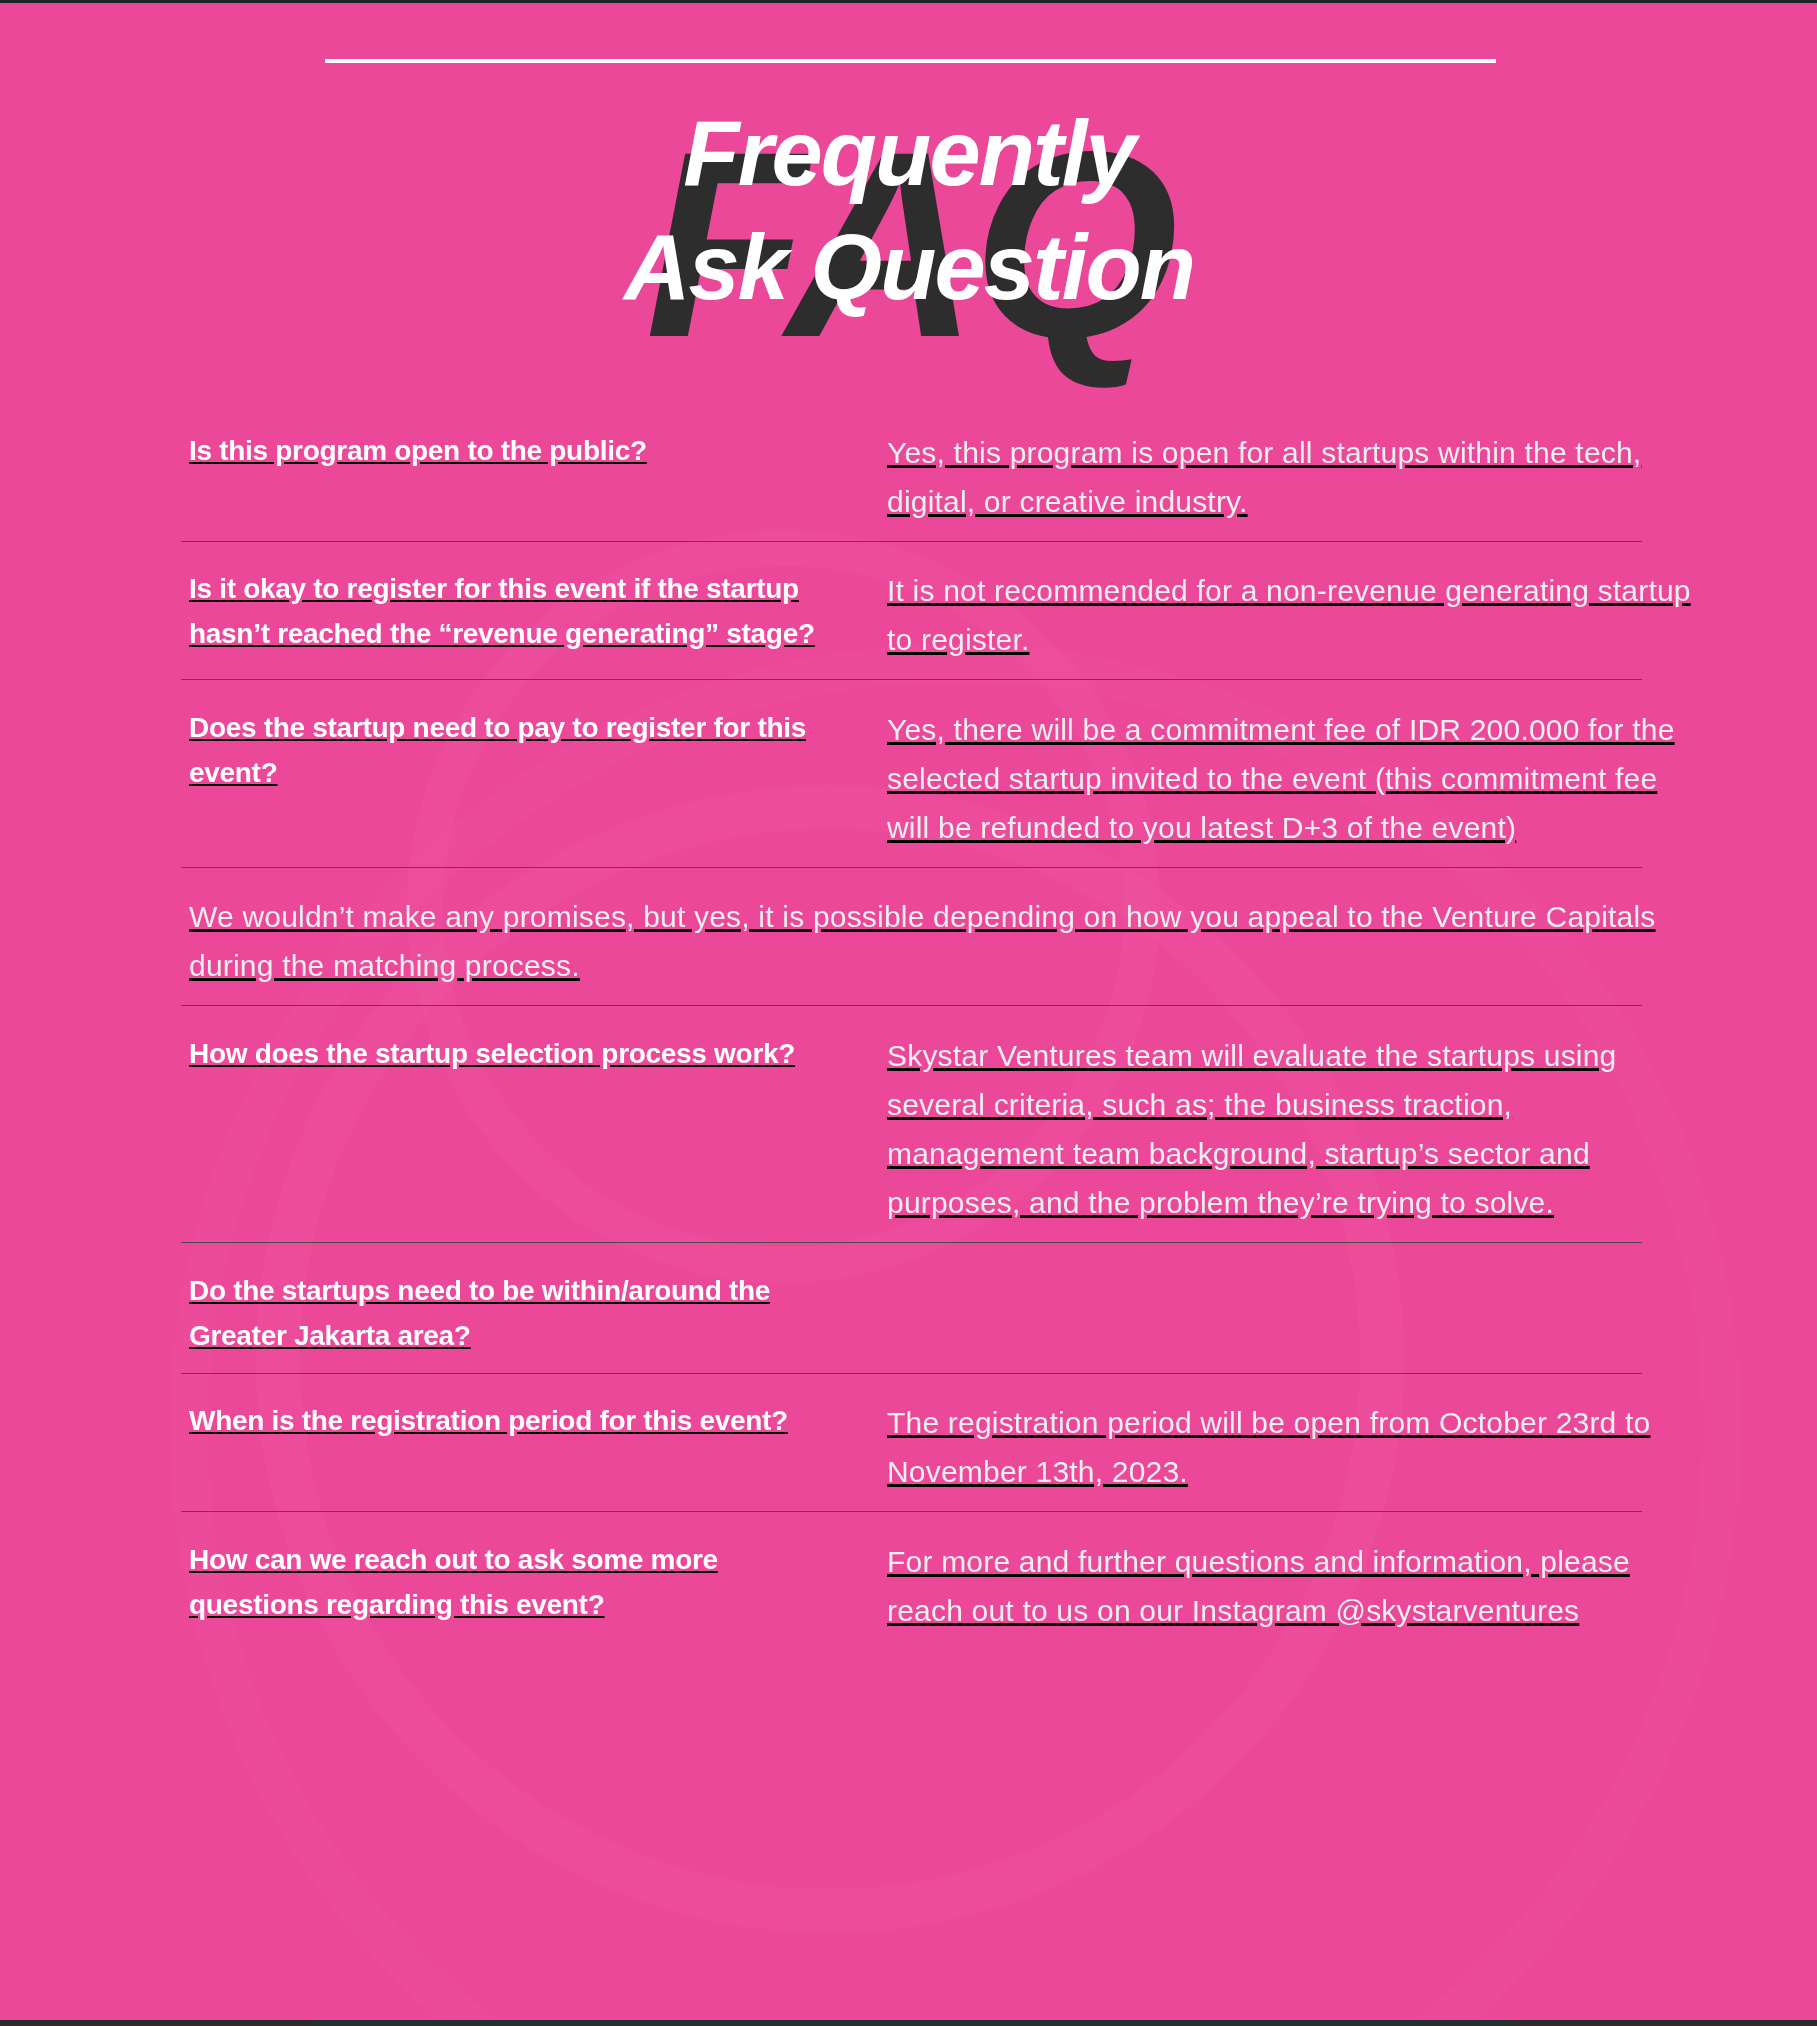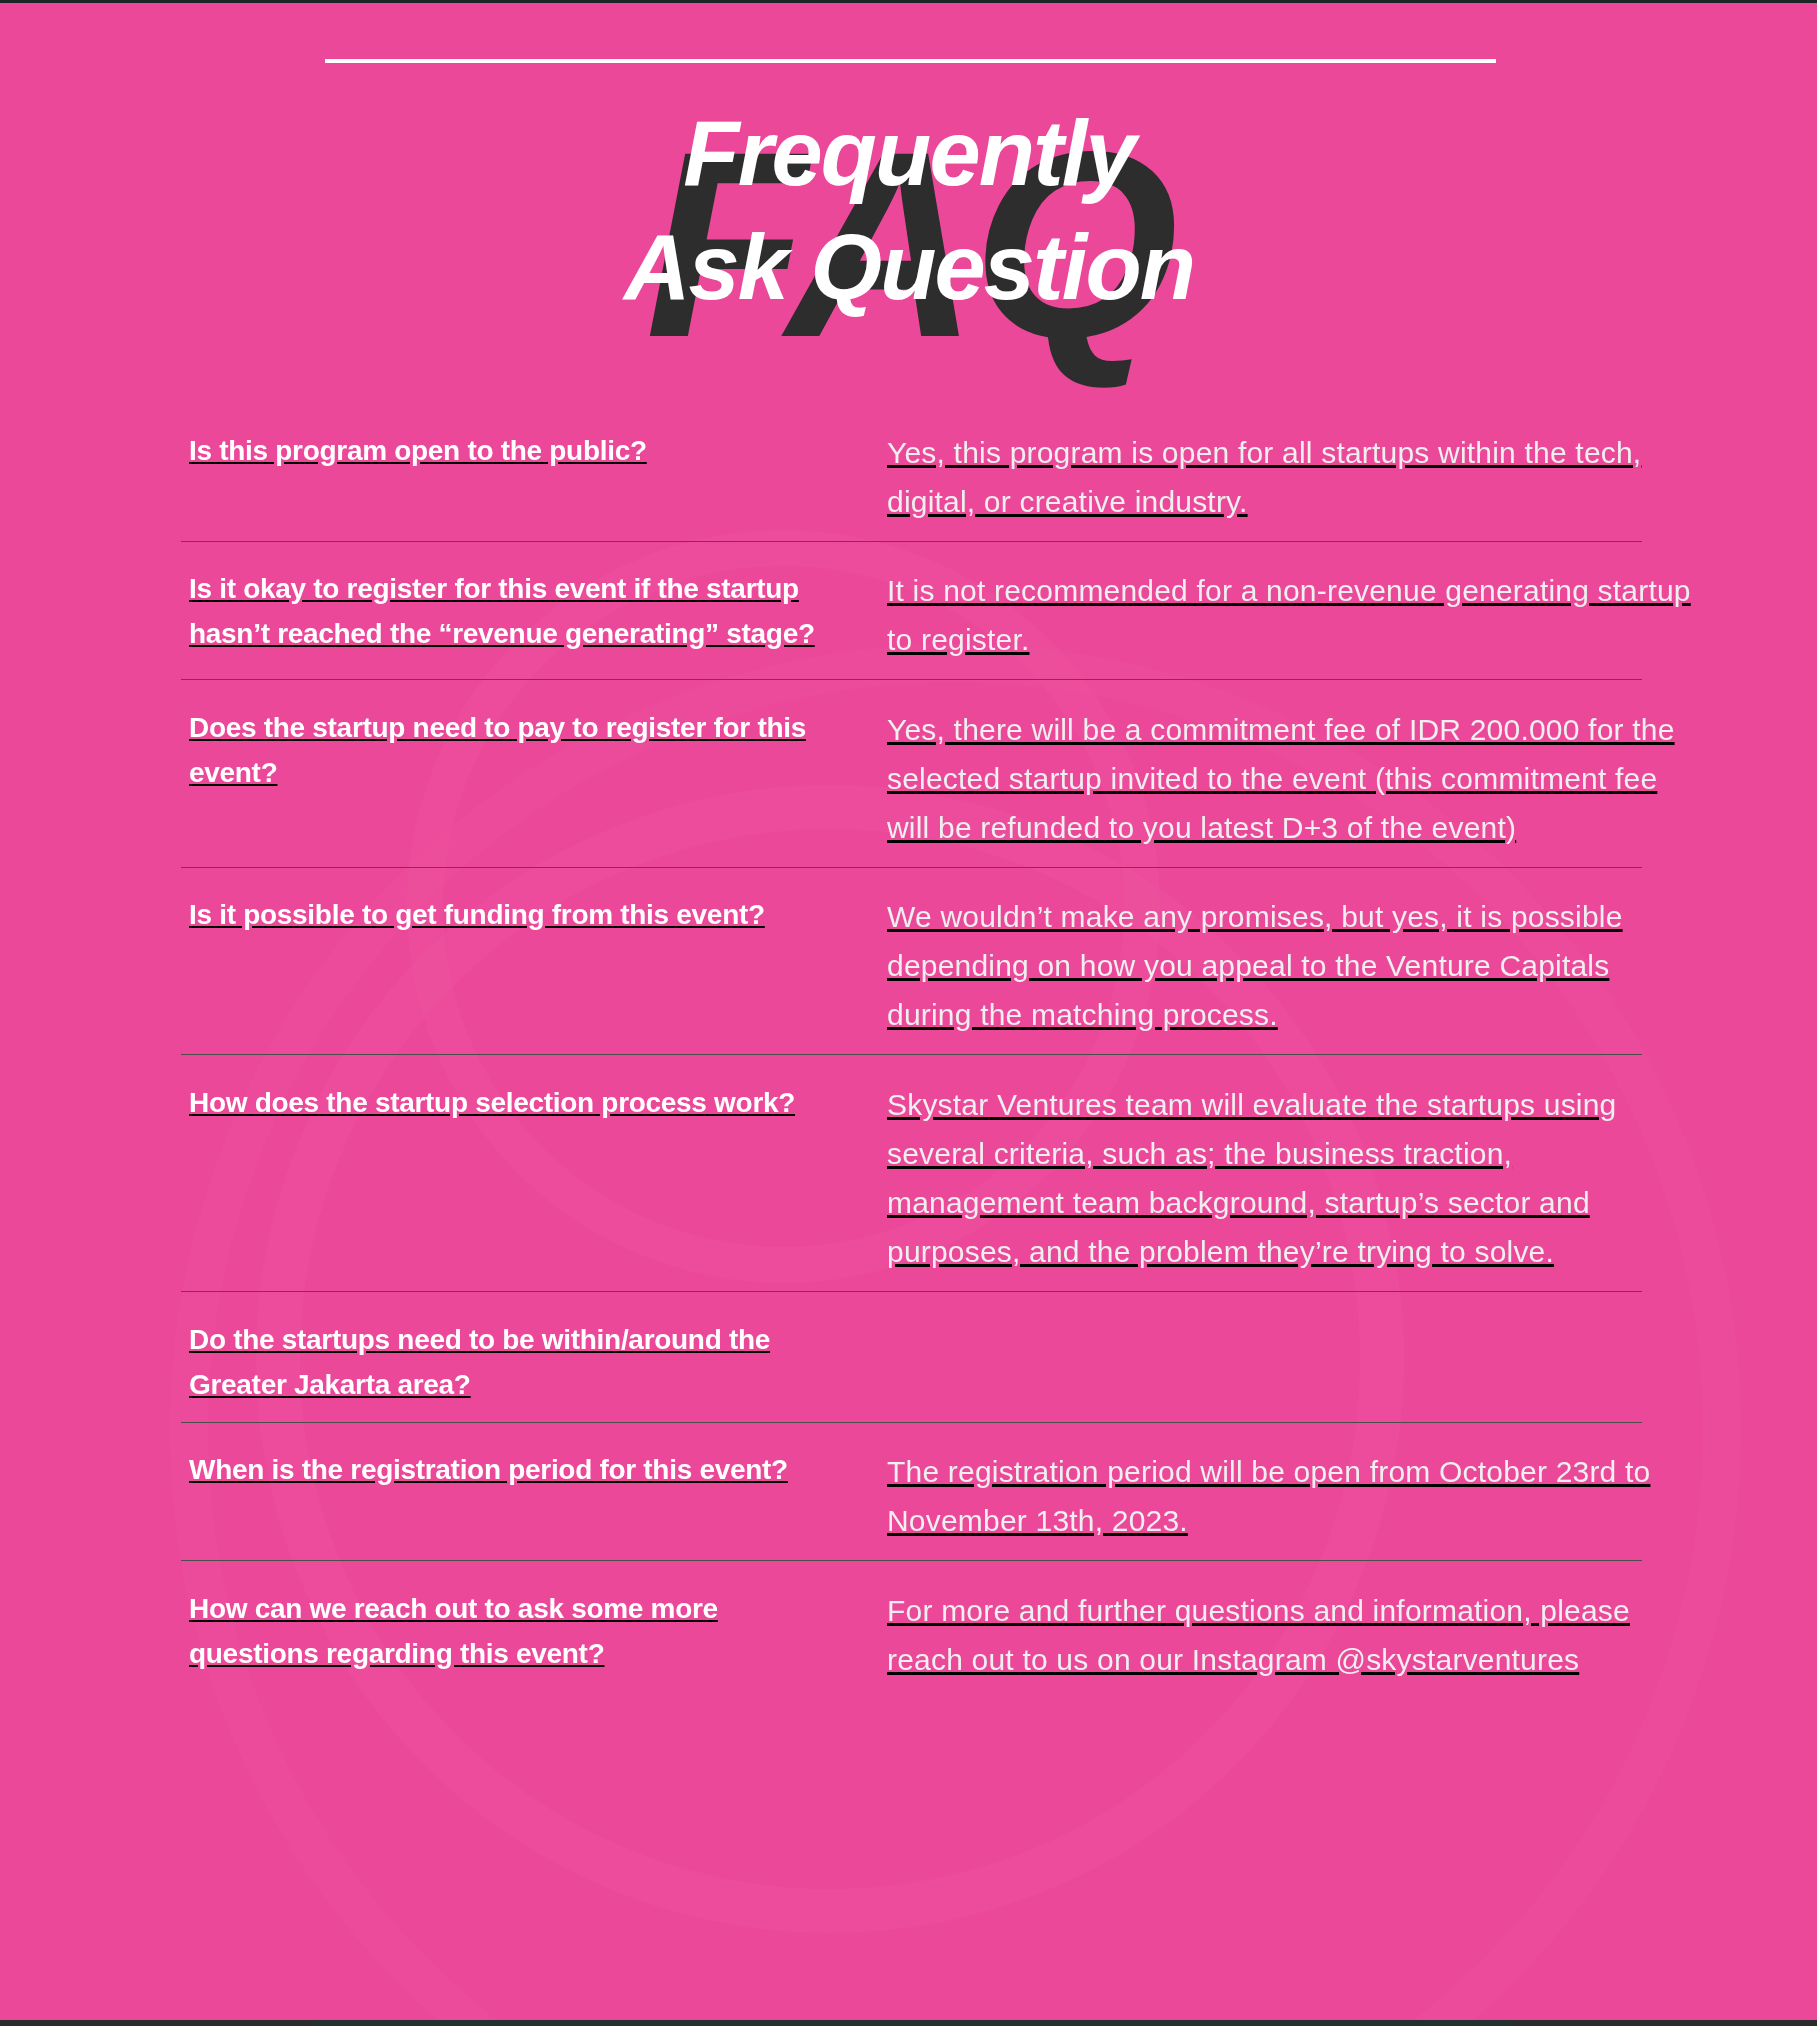--- a/index.html
+++ b/index.html
@@ -151,21 +151,20 @@
       <div class="faq-q">Is it okay to register for this event if the startup hasn’t reached the “revenue generating” stage?</div>
       <div class="faq-a">It is not recommended for a non-revenue generating startup to register.</div>
     </div>
 
     <div class="faq-row">
       <div class="faq-q">Does the startup need to pay to register for this event?</div>
       <div class="faq-a">Yes, there will be a commitment fee of IDR 200.000 for the selected startup invited to the event (this commitment fee will be refunded to you latest D+3 of the event)</div>
     </div>
 
     <div class="faq-row">
-      <div class="faq-q">Is it possible to get funding from this event?</div>
       <div class="faq-a">We wouldn’t make any promises, but yes, it is possible depending on how you appeal to the Venture Capitals during the matching process.</div>
     </div>
 
     <div class="faq-row">
       <div class="faq-q">How does the startup selection process work?</div>
       <div class="faq-a">Skystar Ventures team will evaluate the startups using several criteria, such as; the business traction, management team background, startup’s sector and purposes, and the problem they’re trying to solve.</div>
     </div>
 
     <div class="faq-row">
       <div class="faq-q">Do the startups need to be within/around the Greater Jakarta area?</div>

